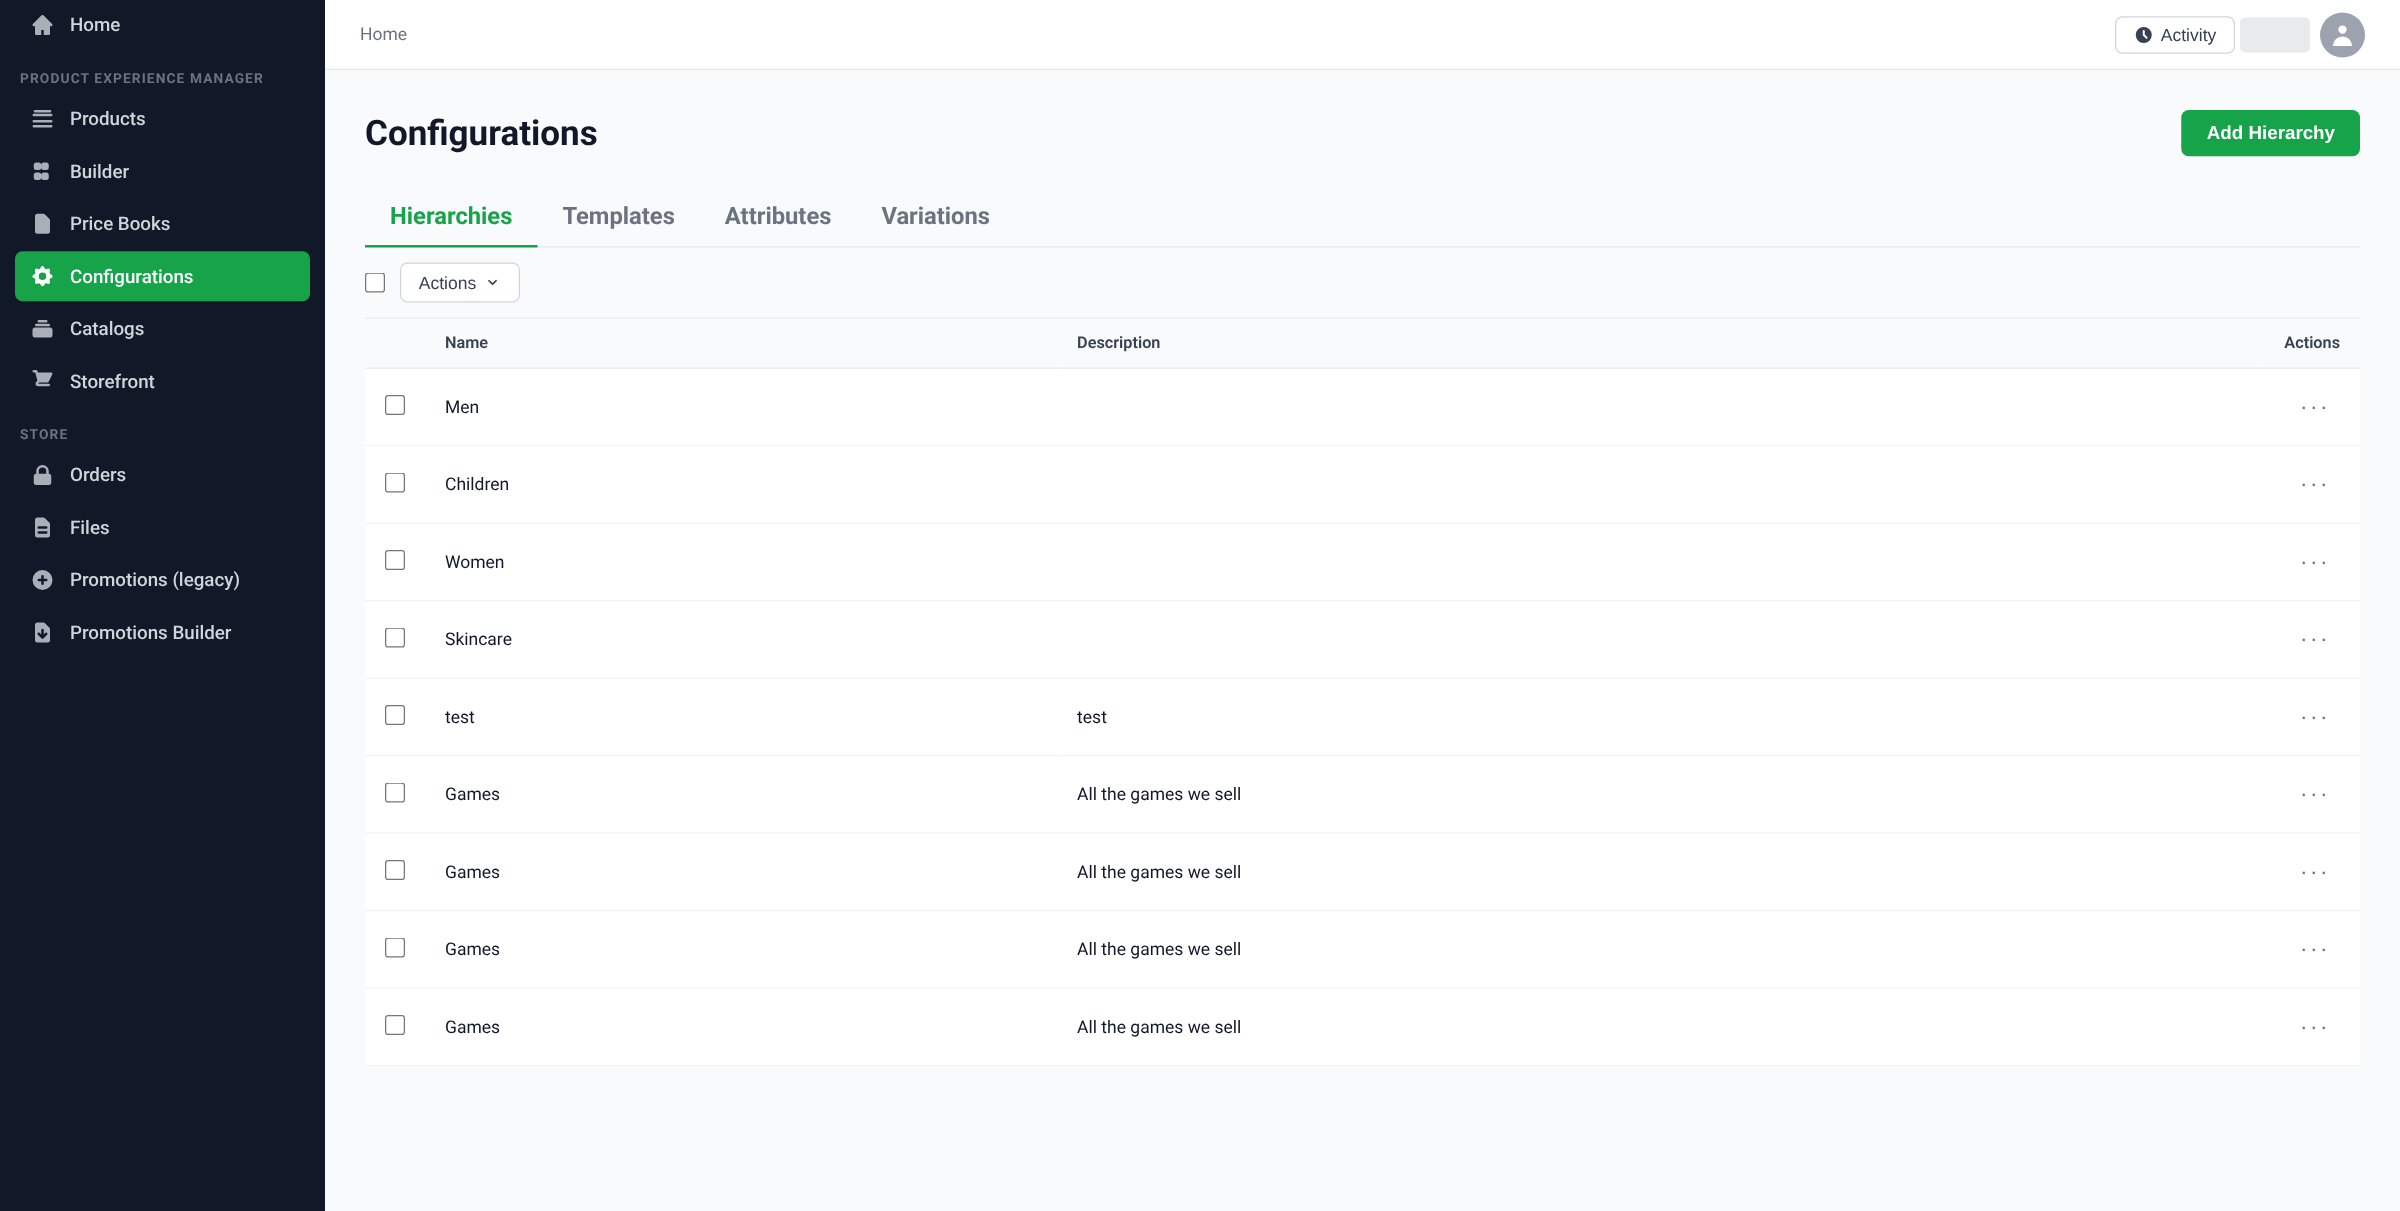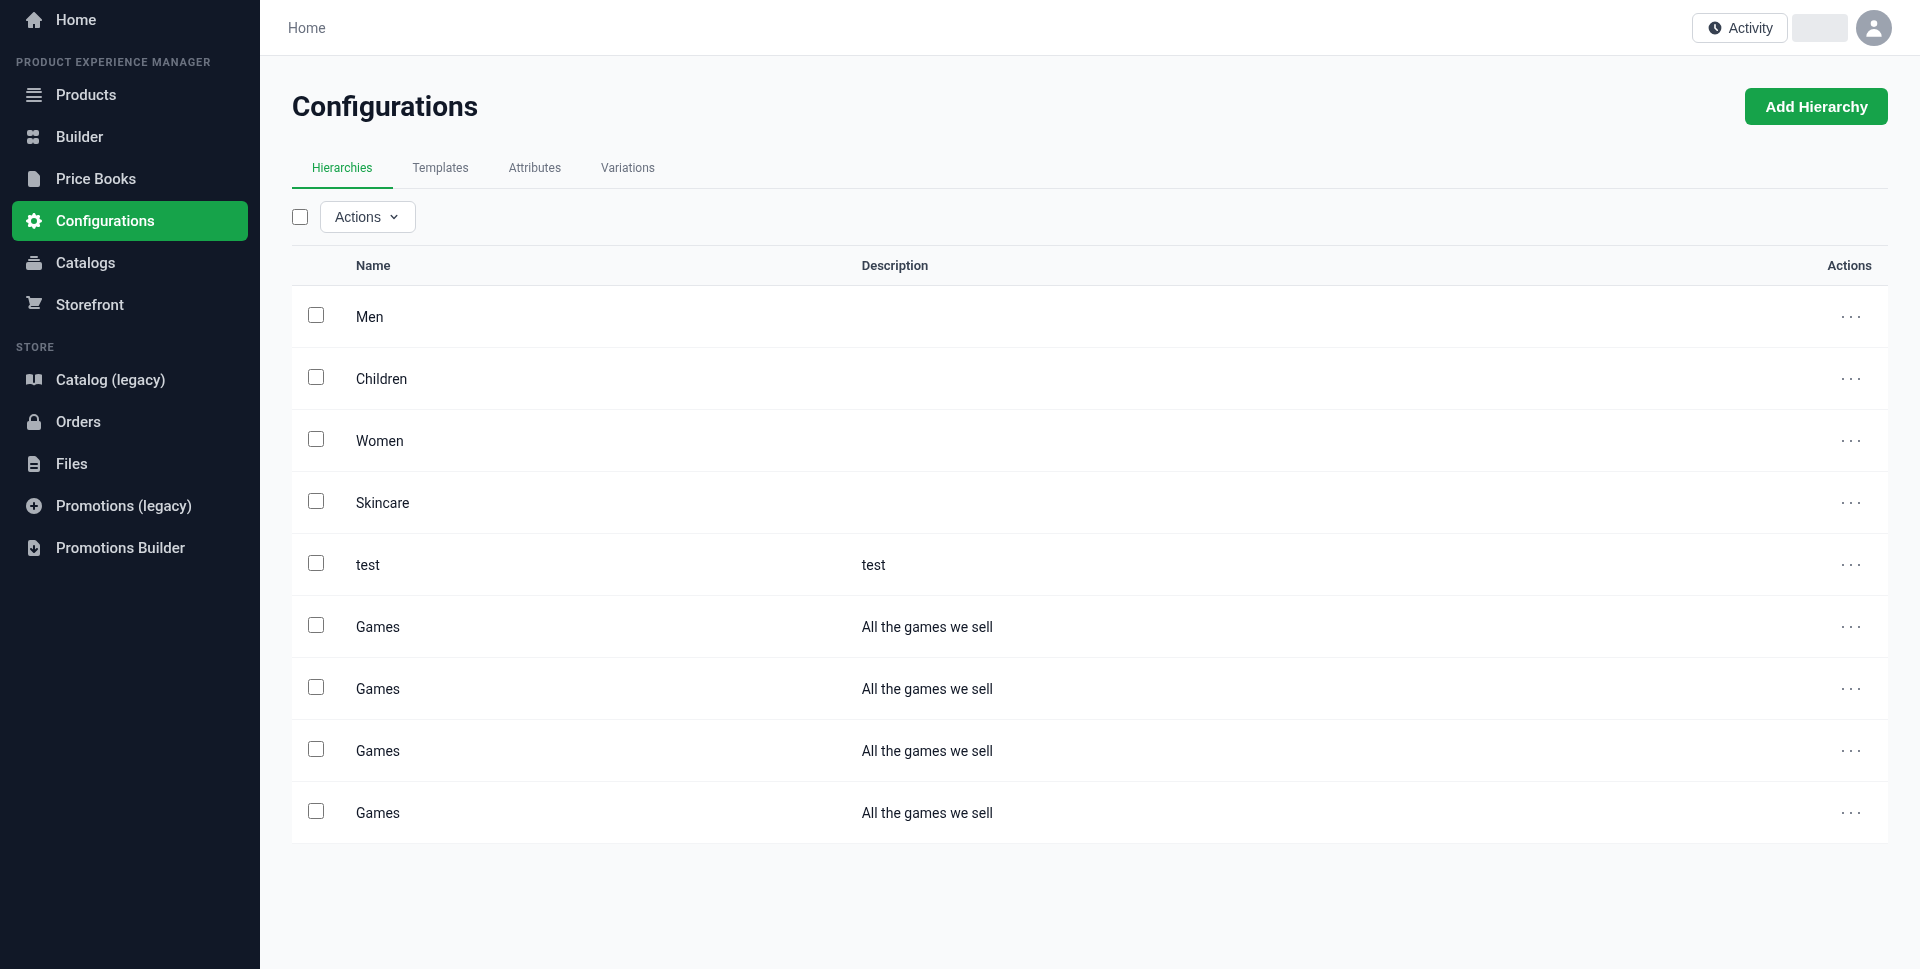--- a/index.html
+++ b/index.html
@@ -132,22 +132,22 @@
     
     .tabs {
       display: flex;
       gap: 0;
       border-bottom: 1px solid #e5e7eb;
       margin-bottom: 0;
     }
     .tab {
       padding: 12px 20px;
       cursor: pointer;
-      font-size: 12px;
-      font-weight: 400;
+      font-size: 19px;
+      font-weight: 700;
       color: #6b7280;
       border-bottom: 2px solid transparent;
       margin-bottom: -1px;
     }
     .tab.active { color: #16a34a; border-bottom: 2px solid #16a34a; }
 
     
     .table-toolbar {
       display: flex;
       align-items: center;
@@ -264,26 +264,20 @@
       <svg class="item-icon" viewBox="0 0 20 20" fill="currentColor">
           <path d="M3 1a1 1 0 000 2h1.22l.305 1.222a.997.997 0 00.01.042l1.358 5.43-.893.892C3.74 11.846 4.632 14 6.414 14H15a1 1 0 000-2H6.414l1-1H14a1 1 0 00.894-.553l3-6A1 1 0 0017 3H6.28l-.31-1.243A1 1 0 005 1H3z"></path>
         </svg>
       <span>Storefront</span>
     </a>
   </div>
 
   <div class="sidebar-section-label">STORE</div>
 
   <div class="sidebar-nav">
-    <a class="sidebar-item">
-      <svg class="item-icon" viewBox="0 0 20 20" fill="currentColor">
-          <path d="M9 4.804A7.968 7.968 0 005.5 4c-1.255 0-2.443.29-3.5.804v10A7.969 7.969 0 015.5 14c1.669 0 3.218.51 4.5 1.385A7.962 7.962 0 0114.5 14c1.255 0 2.443.29 3.5.804v-10A7.968 7.968 0 0014.5 4c-1.255 0-2.443.29-3.5.804V12a1 1 0 11-2 0V4.804z"></path>
-        </svg>
-      <span>Catalog (legacy)</span>
-    </a>
     <a class="sidebar-item">
       <svg class="item-icon" viewBox="0 0 20 20" fill="currentColor">
           <path fill-rule="evenodd" d="M5 9V7a5 5 0 0110 0v2a2 2 0 012 2v5a2 2 0 01-2 2H5a2 2 0 01-2-2v-5a2 2 0 012-2zm8-2v2H7V7a3 3 0 016 0z" clip-rule="evenodd"></path>
         </svg>
       <span>Orders</span>
     </a>
     <a class="sidebar-item">
       <svg class="item-icon" viewBox="0 0 20 20" fill="currentColor">
           <path fill-rule="evenodd" d="M4 4a2 2 0 012-2h4.586A2 2 0 0112 2.586L15.414 6A2 2 0 0116 7.414V16a2 2 0 01-2 2H6a2 2 0 01-2-2V4zm2 6a1 1 0 011-1h6a1 1 0 110 2H7a1 1 0 01-1-1zm1 3a1 1 0 100 2h6a1 1 0 100-2H7z" clip-rule="evenodd"></path>
         </svg>

